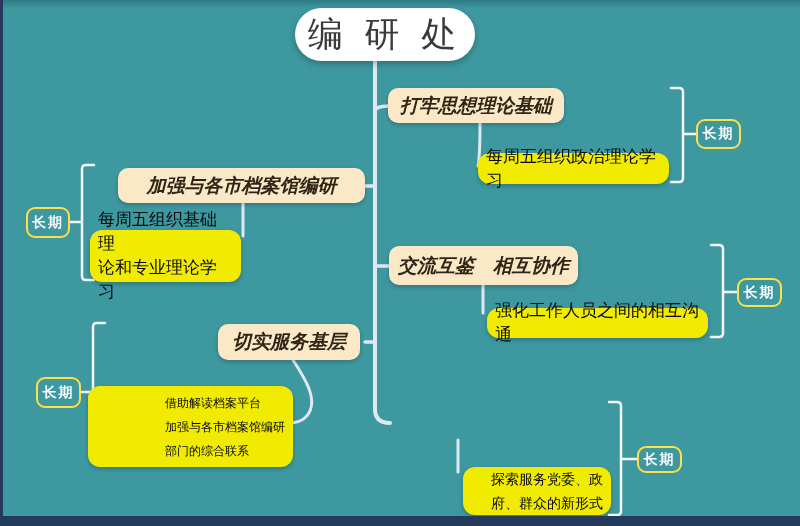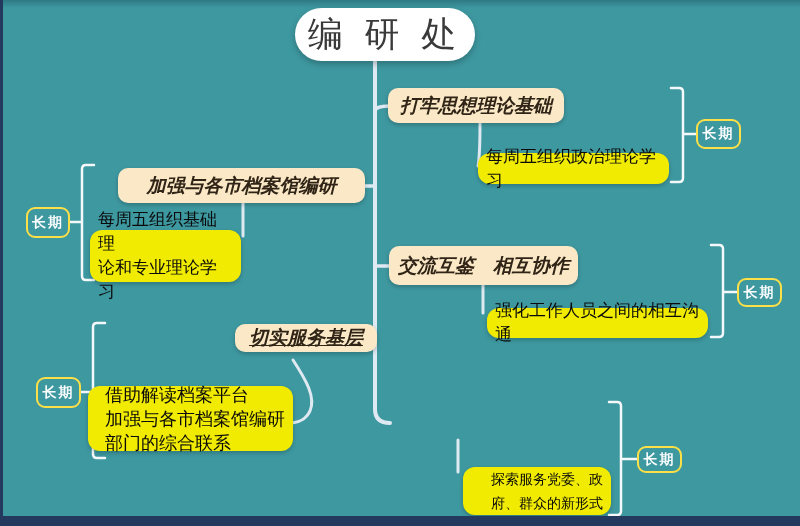--- a/index.html
+++ b/index.html
@@ -99,24 +99,24 @@
   <div class="node branch" style="left:389px;top:246px;width:189px;height:39px;">
     <span>交流互鉴　相互协作</span>
   </div>
   <div class="node child" style="left:487px;top:308px;width:221px;height:30px;">
     <span>强化工作人员之间的相互沟通</span>
   </div>
   <div class="node badge" style="left:737px;top:278px;width:45px;height:29px;">
     <span>长期</span>
   </div>
 
-  <div class="node branch" style="left:235px;top:324px;width:142px;height:28px;text-decoration:underline;">
+  <div class="node branch" style="left:218px;top:324px;width:142px;height:36px;">
     <span>切实服务基层</span>
   </div>
-  <div class="node child multiline" style="left:88px;top:386px;width:205px;height:65px;font-size:18px;padding-left:9px;">
+  <div class="node child multiline" style="left:88px;top:386px;width:205px;height:81px;font-size:12px;padding-left:9px;">
     <span>借助解读档案平台
 加强与各市档案馆编研
 部门的综合联系</span>
   </div>
   <div class="node badge" style="left:36px;top:377px;width:45px;height:31px;">
     <span>长期</span>
   </div>
 
   <div class="node child multiline" style="left:463px;top:467px;width:148px;height:48px;font-size:14px;">
     <span>探索服务党委、政

